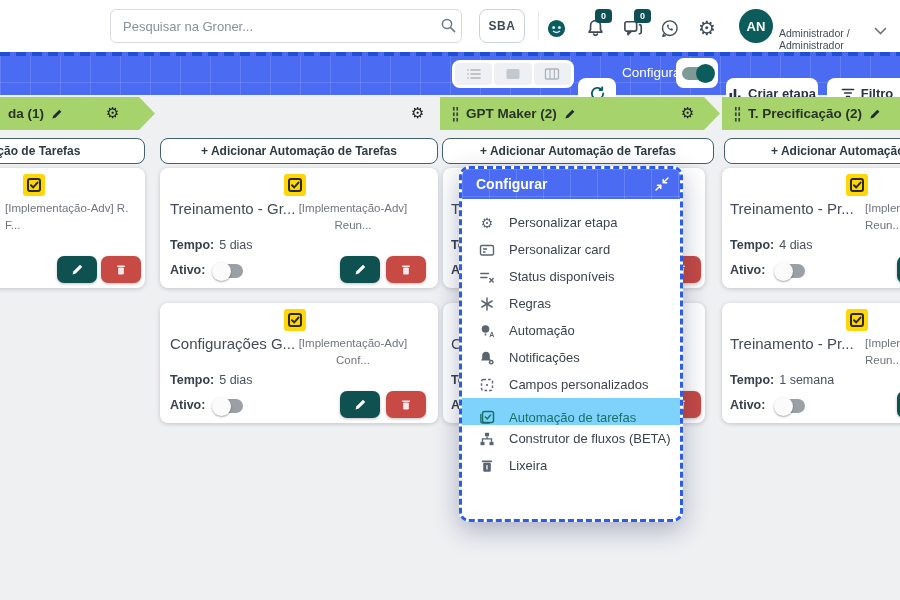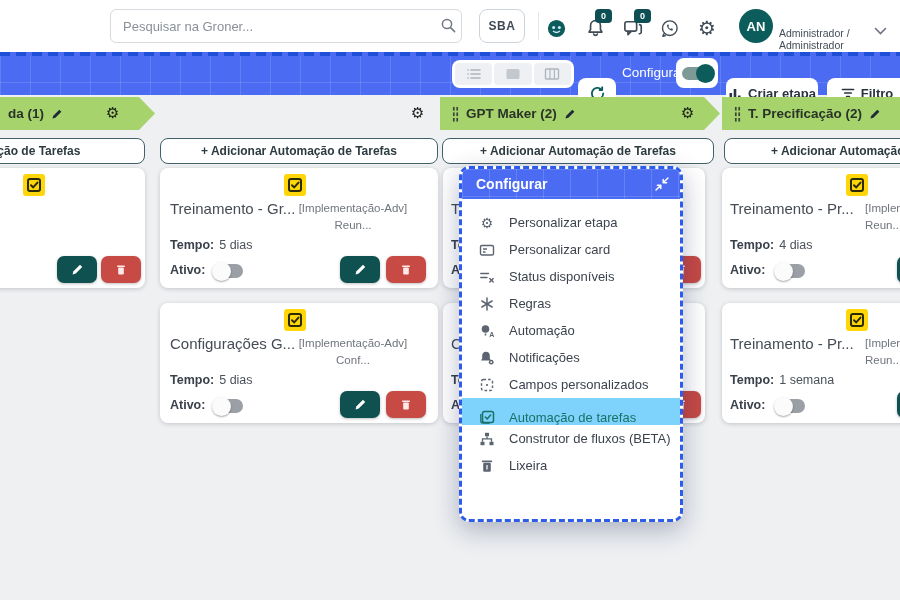--- a/index.html
+++ b/index.html
@@ -212,20 +212,24 @@
     <span class="stage-gear" style="left:106px; top:10px">⚙</span>
     <button class="add-btn" style="left:-180px; width:325px">+ Adicionar Automação de Tarefas</button>
 
     <div class="card" style="left:-133px; top:73px; width:278px">
       <div class="task-icon" style="left:156px">
         <svg width="18" height="18" viewBox="0 0 18 18">
             <rect x="3" y="3" width="12" height="12" rx="2" fill="none" stroke="#2b2b00" stroke-width="2"></rect>
             <path d="M6 9.2l2.2 2.2L12.5 6.6" fill="none" stroke="#2b2b00" stroke-width="2" stroke-linecap="round"></path>
           </svg>
       </div>
+      <div class="card-sub" style="left:138px; width:138px; text-align:left">
+        <div>[Implementação-Adv] R.</div>
+        <div>F...</div>
+      </div>
       <button class="btn-edit" style="left:190px">
           <svg width="13" height="13" viewBox="0 0 11 11">
             <path d="M1.3 9.7l.8-2.7L7.6 1.5l1.9 1.9-5.5 5.5-2.7.8z" fill="#fff"></path>
           </svg>
         </button>
       <button class="btn-del" style="left:234px">
           <svg width="14" height="14" viewBox="0 0 16 16">
             <rect x="4.8" y="5" width="6.4" height="8" rx="1" fill="#ffeaea"></rect>
             <rect x="3.4" y="2.8" width="9.2" height="1.7" rx="0.8" fill="#ffeaea"></rect>
           </svg>

